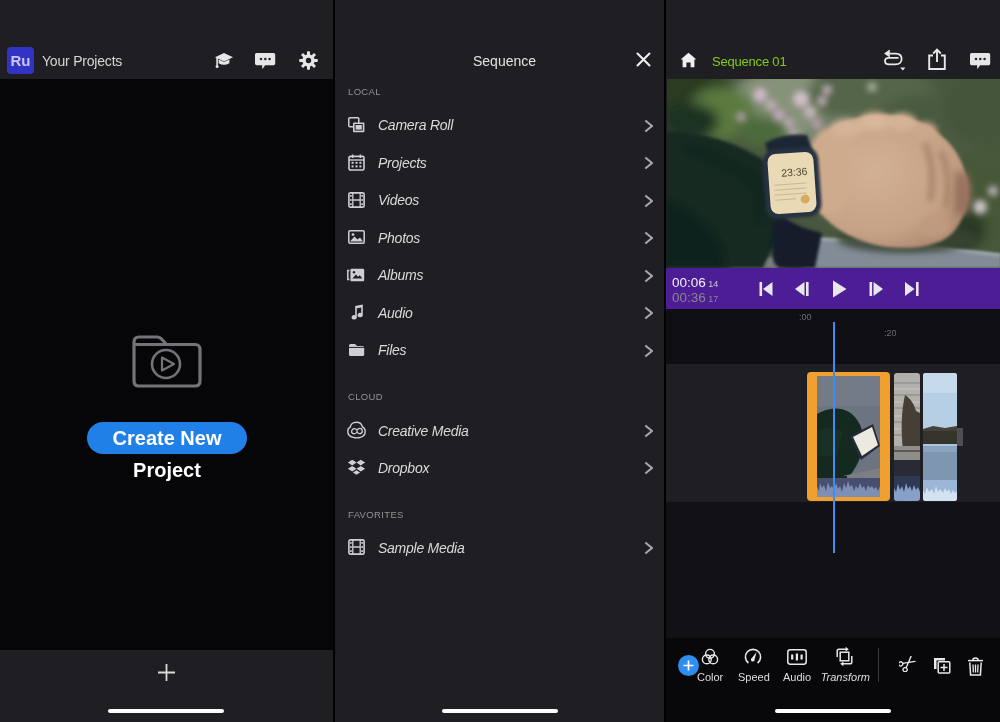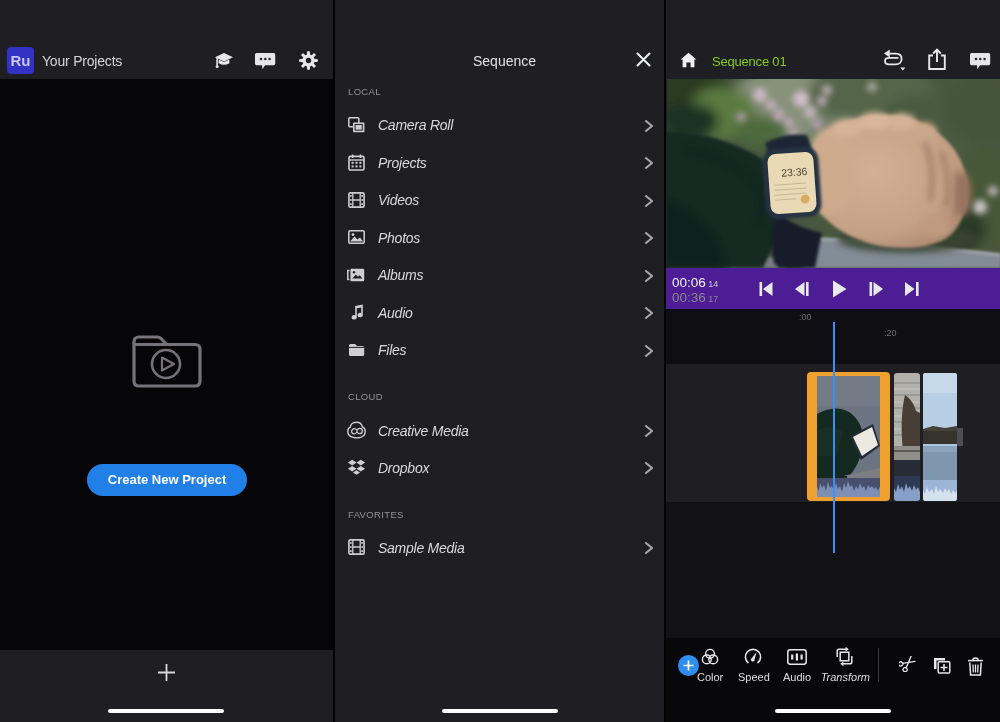--- a/index.html
+++ b/index.html
@@ -60,21 +60,21 @@
 
   <div class="abs" style="left:0;top:79px;width:333px;height:571px;background:#060608;"></div>
 
   <svg class="icon" style="left:131px;top:332px;" width="72" height="58" viewBox="0 0 72 58">
     <path d="M3 49 L3 10 Q3 5 8 5 L26 5 Q29 5 31 7.5 L35.5 12.5 L64 12.5 Q69 12.5 69 17.5 L69 49 Q69 54 64 54 L8 54 Q3 54 3 49 Z" fill="none" stroke="#75727a" stroke-width="3.2" stroke-linejoin="round"></path>
     <path d="M3 12.5 L35.5 12.5" stroke="#75727a" stroke-width="3.2"></path>
     <circle cx="35" cy="32" r="14" fill="none" stroke="#75727a" stroke-width="2.6"></circle>
     <path d="M31 25.5 L43 32 L31 38.5 Z" fill="none" stroke="#75727a" stroke-width="2.2" stroke-linejoin="round"></path>
   </svg>
 
-  <div class="abs" style="left:87px;top:422px;width:160px;height:32px;border-radius:16px;background:#2180e8;text-align:center;line-height:32px;font-size:13px;font-weight:bold;color:#fff;margin-top:42px;">Create New Project</div>
+  <div class="abs" style="left:87px;top:422px;width:160px;height:32px;border-radius:16px;background:#2180e8;text-align:center;line-height:32px;font-size:20px;font-weight:bold;color:#fff;">Create New Project</div>
 
   <svg class="icon" style="left:157px;top:663px;" width="19" height="19" viewBox="0 0 19 19">
     <path d="M9.5 1 V18 M1 9.5 H18" stroke="#d9d9db" stroke-width="1.8"></path>
   </svg>
   <div class="homeind" style="left:108px;"></div>
 </div>
 
 <div class="panel" id="p2">
   <div class="abs" style="left:5px;top:53px;width:329px;text-align:center;font-size:14px;color:#e2e2e4;">Sequence</div>
   <svg class="icon" style="left:300px;top:51px;" width="17" height="17" viewBox="0 0 17 17">

